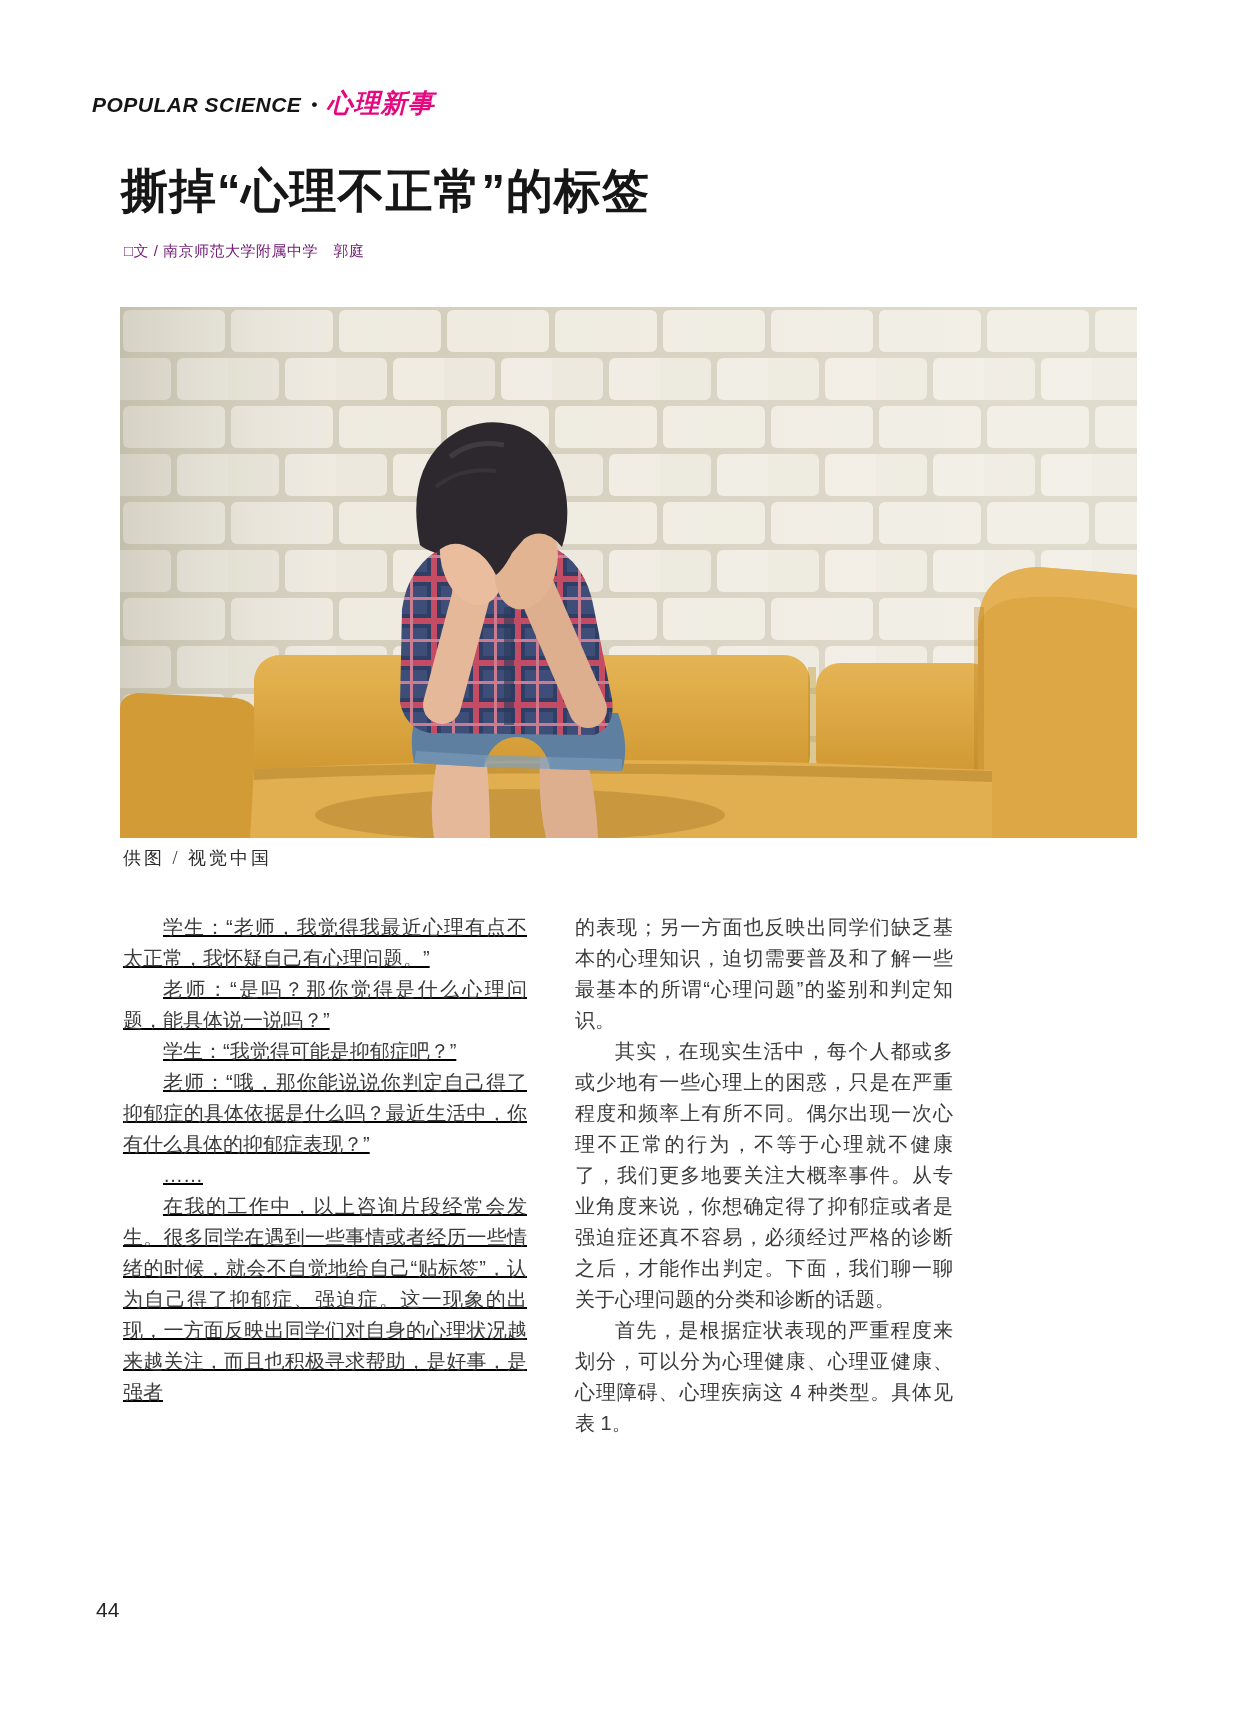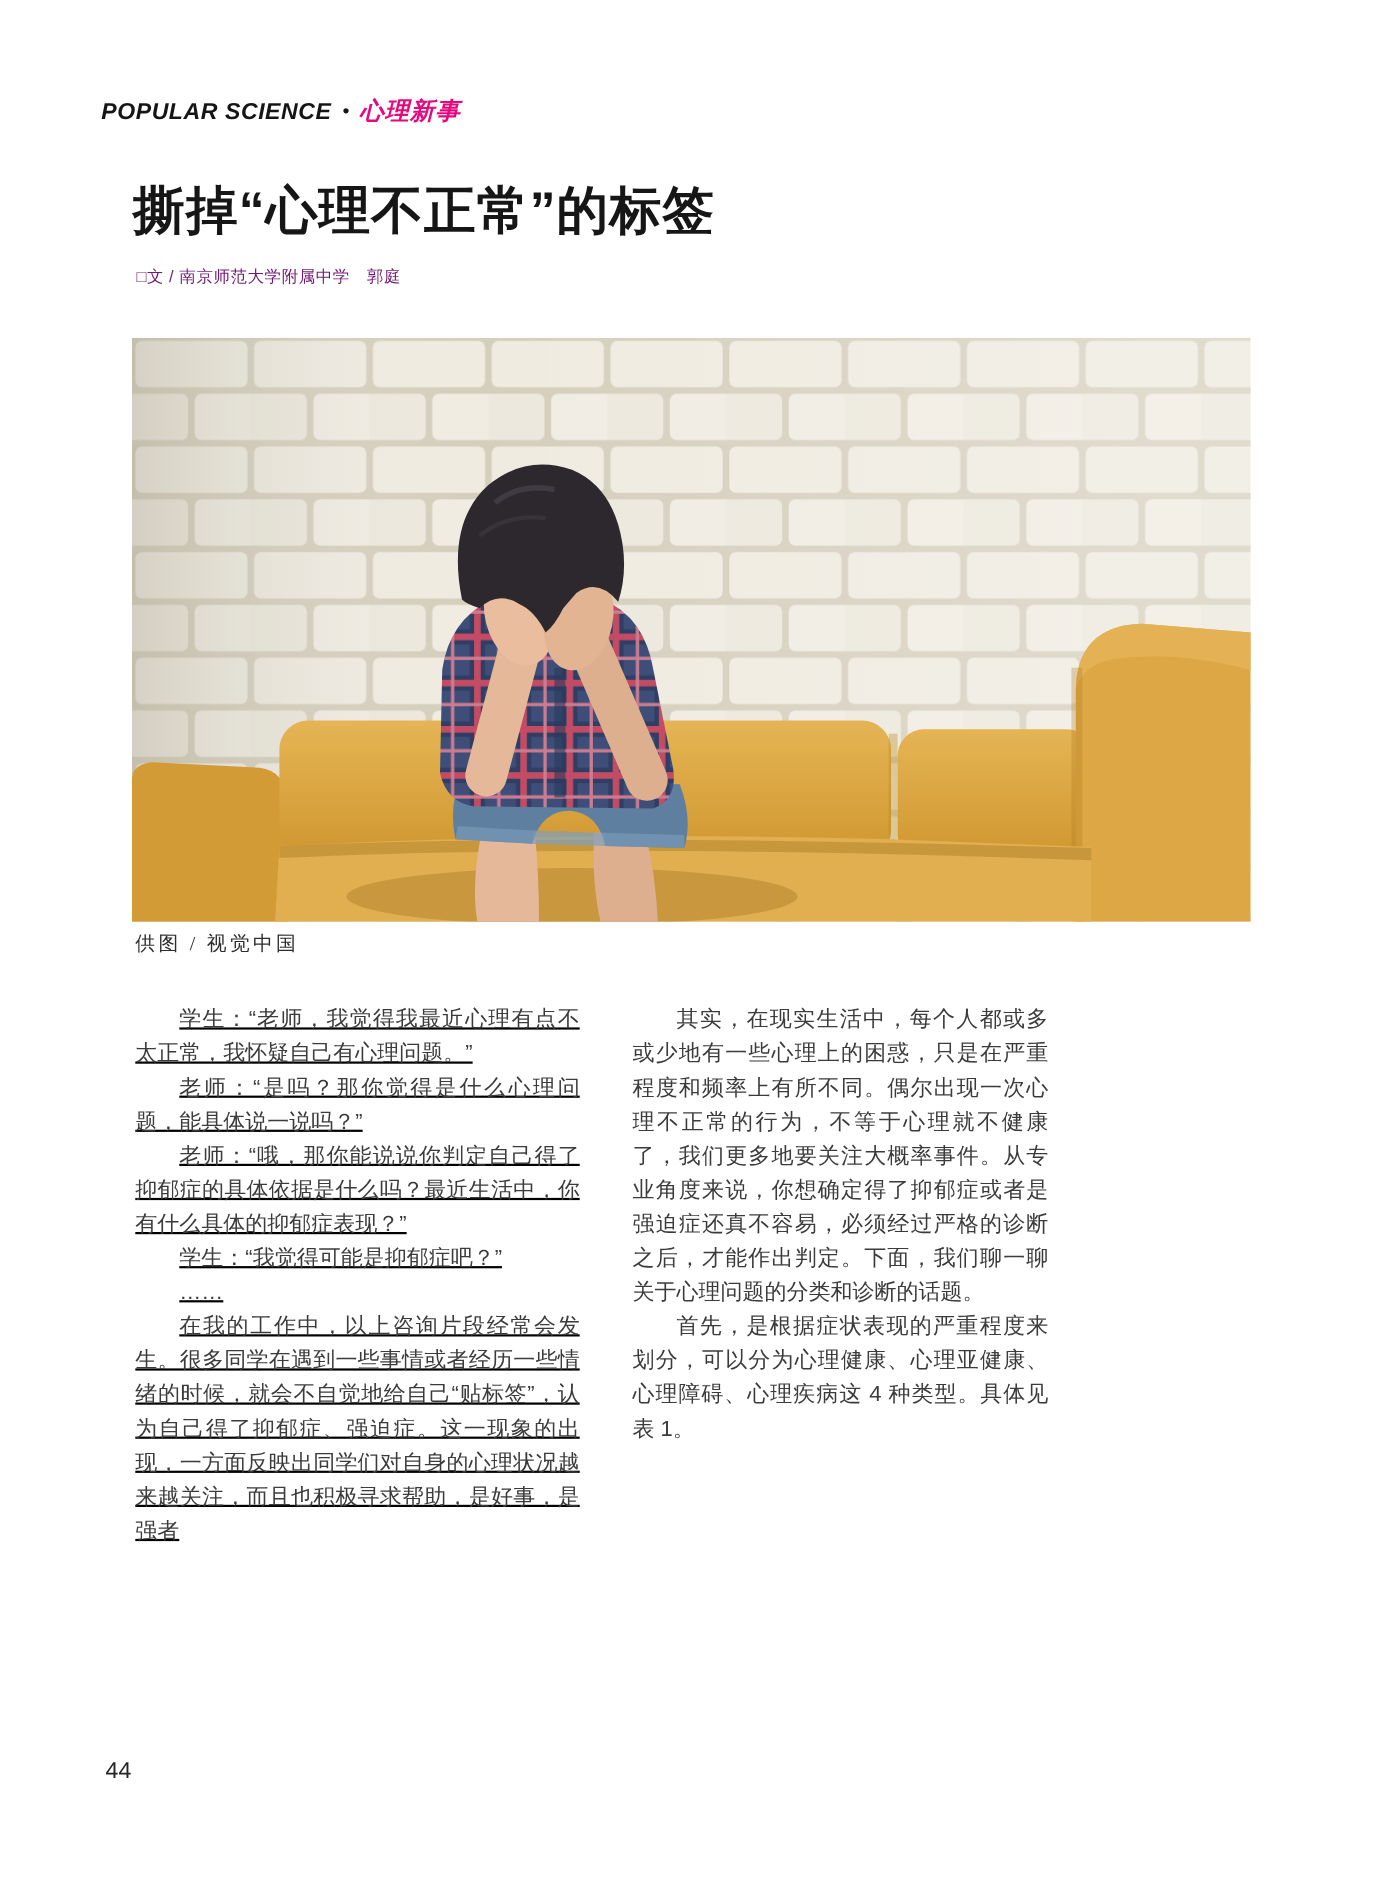--- a/index.html
+++ b/index.html
@@ -9,21 +9,21 @@
     position:relative; width:1258px; height:1719px; background:#ffffff;
     font-family:"Liberation Sans", sans-serif; overflow:hidden;
   }
   
   .masthead {
     position:absolute; left:92px; top:86px;
     font-style:italic; font-weight:bold; font-size:21px; color:#151515;
     letter-spacing:0.5px; white-space:nowrap;
   }
   .masthead .dot { margin:0 9px 0 10px; font-size:17px; vertical-align:2px; }
-  .masthead .section { color:var(--accent); font-size:22px; letter-spacing:1px;font-style:italic; }
+  .masthead .section { color:var(--accent); font-size:26px; letter-spacing:1px;font-style:italic; }
   
   .title {
     position:absolute; left:121px; top:160px; margin:0;
     font-size:47px; font-weight:bold; color:var(--title-ink); letter-spacing:1px;
     white-space:nowrap;
   }
   .byline {
     position:absolute; left:124px; top:242px;
     font-size:15px; color:#701a75; letter-spacing:0.5px;
   }
@@ -134,26 +134,27 @@
       <rect x="0" y="0" width="1017" height="531" fill="#7a6432" opacity="0.04"></rect>
     </svg>
   </figure>
 
   <div class="caption">供图 / 视觉中国</div>
 
   <div class="columns">
     <div class="col col-left" id="col-left">
         <p class="indent">学生：“老师，我觉得我最近心理有点不太正常，我怀疑自己有心理问题。”</p>
         <p class="indent">老师：“是吗？那你觉得是什么心理问题，能具体说一说吗？”</p>
+        <p class="indent">学生：“我觉得可能是抑郁症吧？”</p>
         <p class="indent">老师：“哦，那你能说说你判定自己得了抑郁症的具体依据是什么吗？最近生活中，你有什么具体的抑郁症表现？”</p>
-        <p class="indent">学生：“我觉得可能是抑郁症吧？”</p>
         <p class="indent">……</p>
         <p class="indent">在我的工作中，以上咨询片段经常会发生。很多同学在遇到一些事情或者经历一些情绪的时候，就会不自觉地给自己“贴标签”，认为自己得了抑郁症、强迫症。这一现象的出现，一方面反映出同学们对自身的心理状况越来越关注，而且也积极寻求帮助，是好事，是强者</p>
       </div>
     <div class="col col-right" id="col-right">
+        <p>的表现；另一方面也反映出同学们缺乏基本的心理知识，迫切需要普及和了解一些最基本的所谓“心理问题”的鉴别和判定知识。</p>
         <p class="indent">其实，在现实生活中，每个人都或多或少地有一些心理上的困惑，只是在严重程度和频率上有所不同。偶尔出现一次心理不正常的行为，不等于心理就不健康了，我们更多地要关注大概率事件。从专业角度来说，你想确定得了抑郁症或者是强迫症还真不容易，必须经过严格的诊断之后，才能作出判定。下面，我们聊一聊关于心理问题的分类和诊断的话题。</p>
         <p class="indent">首先，是根据症状表现的严重程度来划分，可以分为心理健康、心理亚健康、心理障碍、心理疾病这 4 种类型。具体见表 1。</p>
       </div>
   </div>
 
   <div class="pagenum">44</div>
 
 </div>
 
 </body></html>

